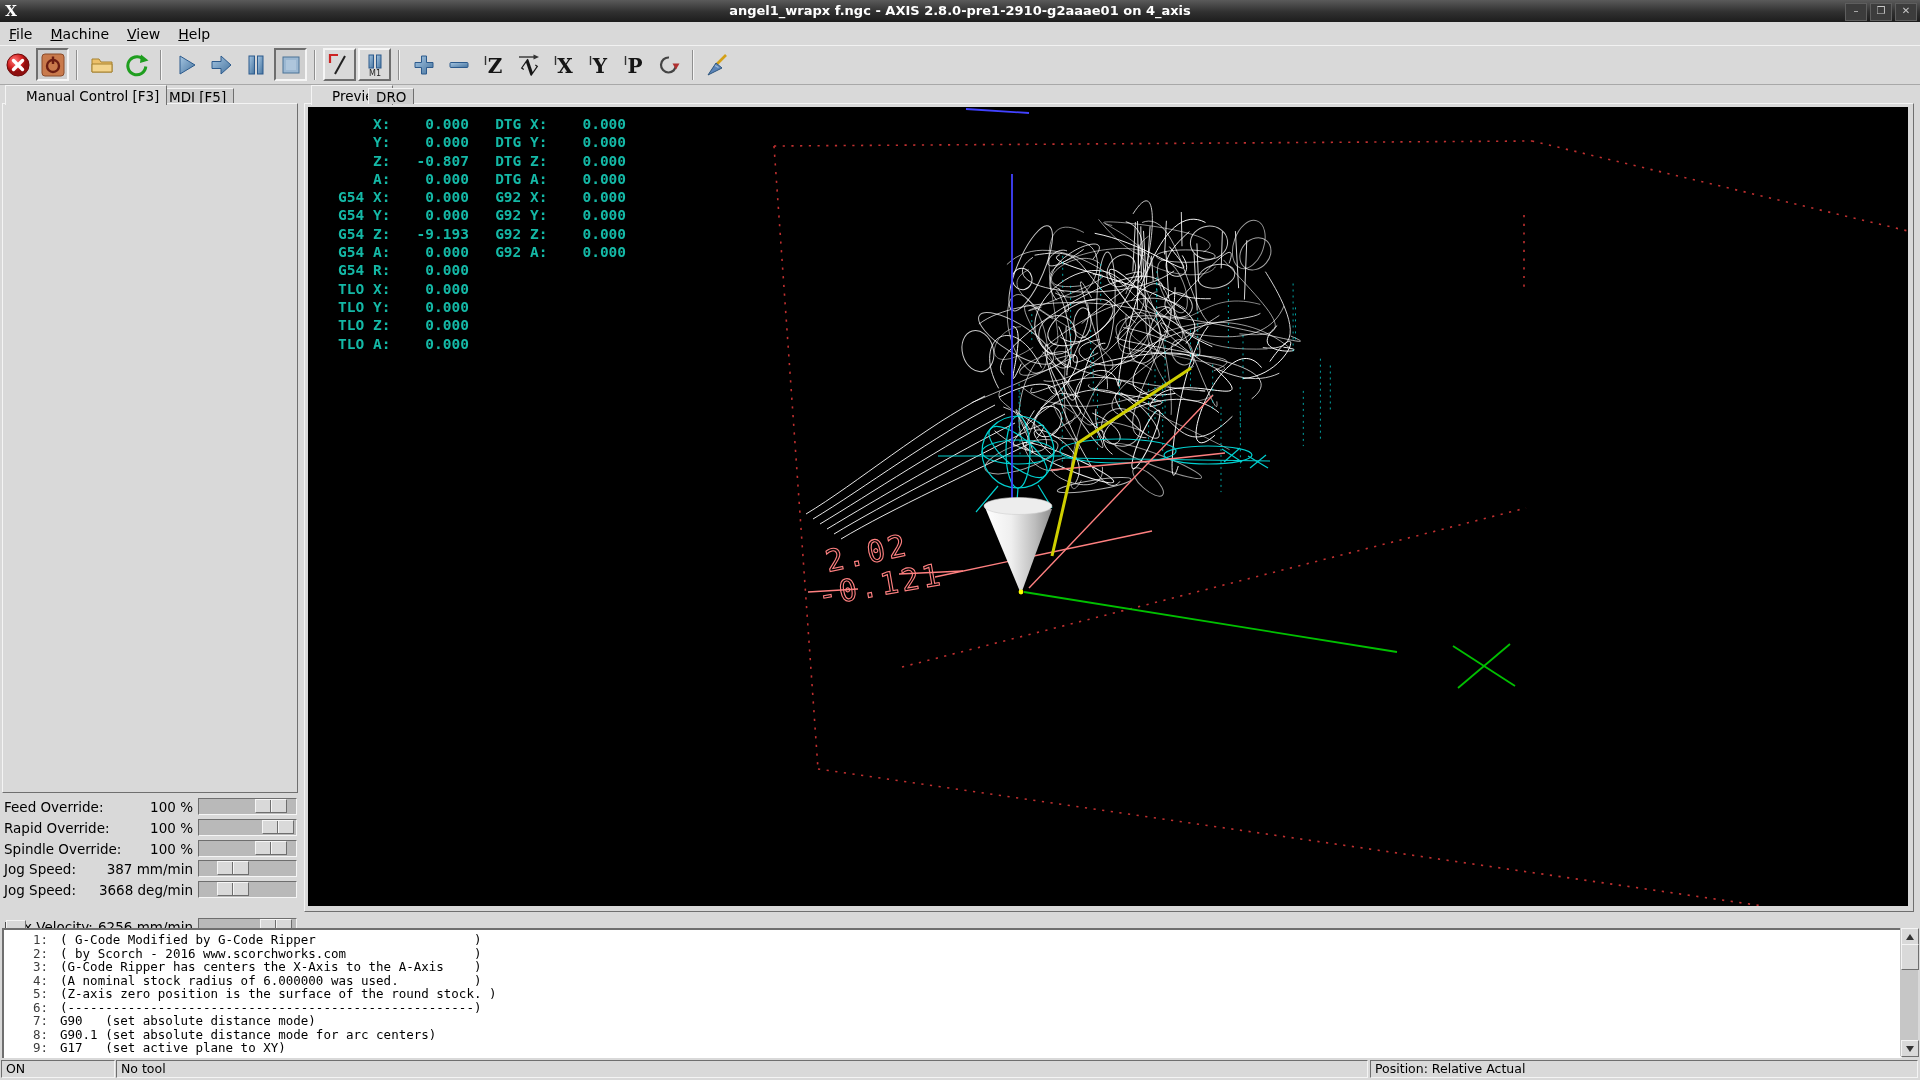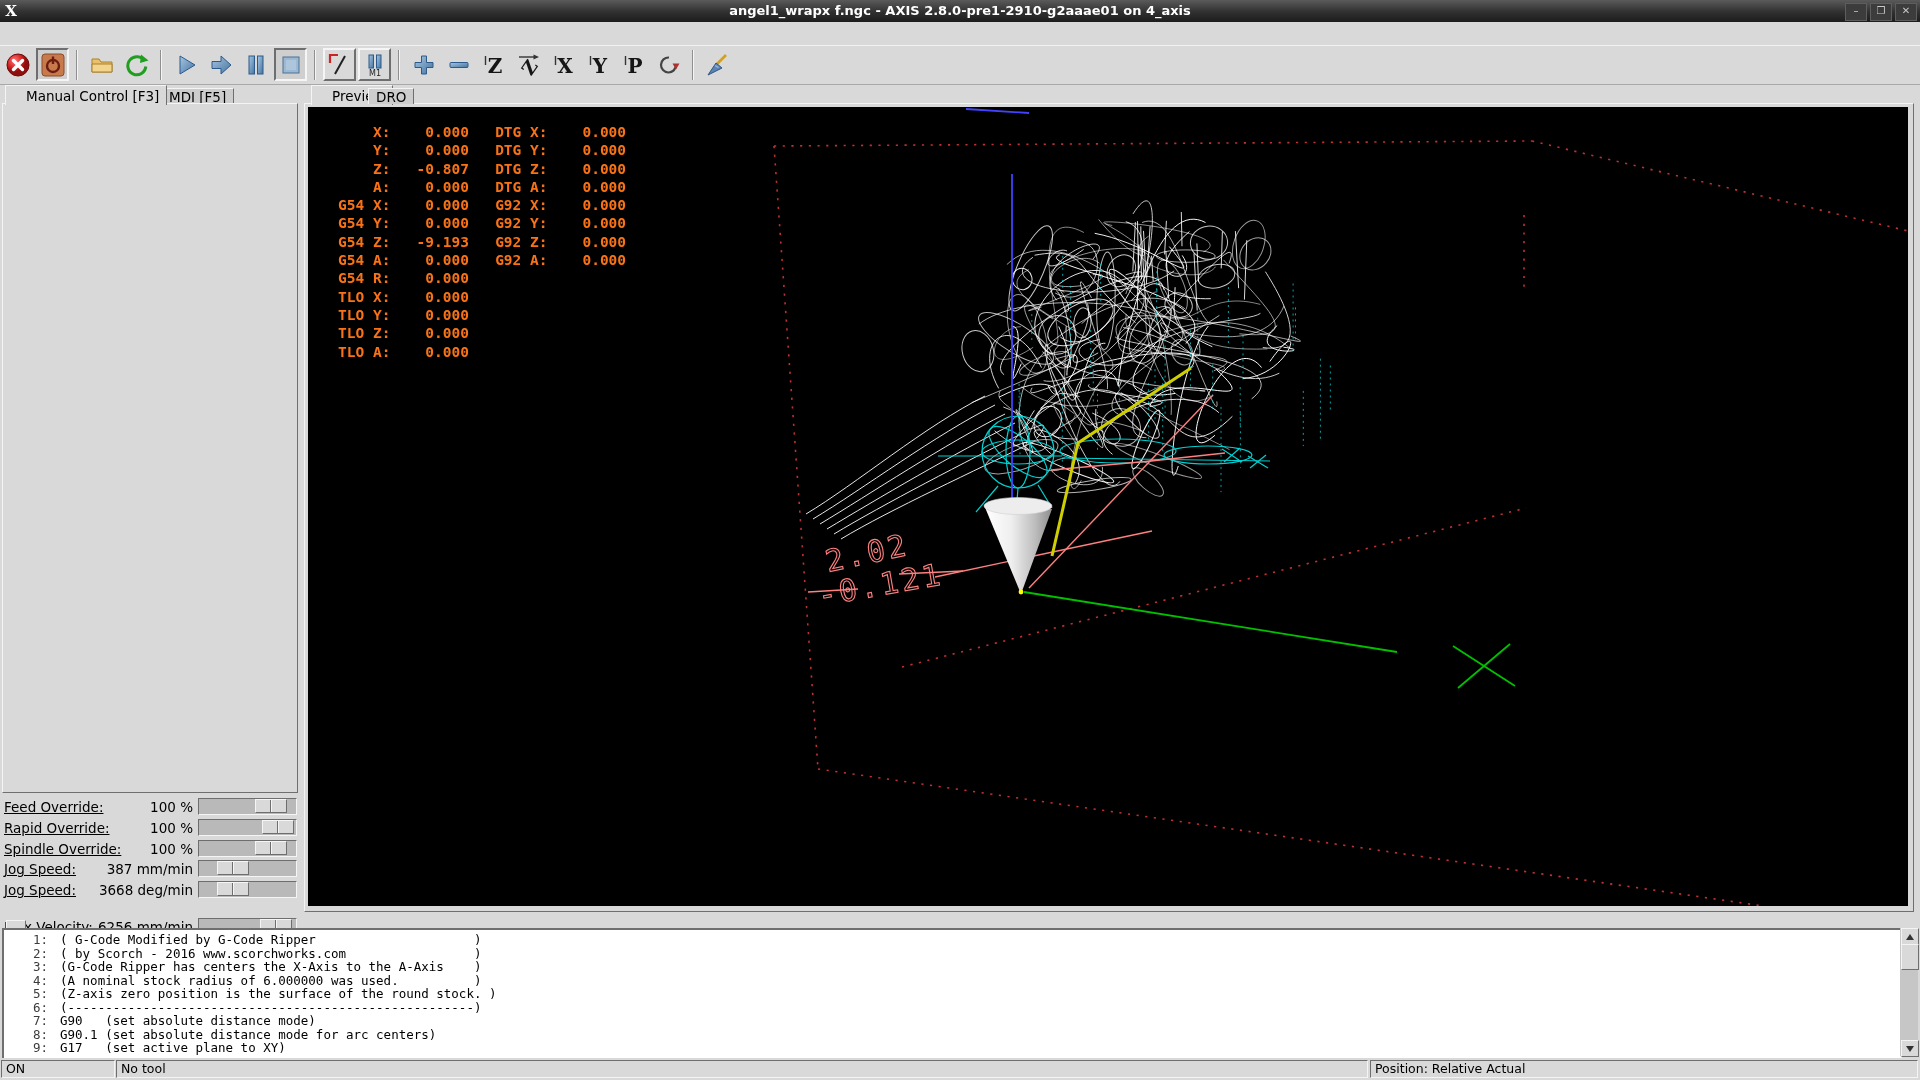--- a/index.html
+++ b/index.html
@@ -55,33 +55,33 @@
     border-radius:50%;background:#2b2b2b;}
   .dropdown{position:absolute;background:#d9d9d9;border-top:2px solid #f2f2f2;border-left:2px solid #f2f2f2;
     border-right:2px solid #707070;border-bottom:2px solid #707070;display:flex;align-items:center;
     font-size:13.5px;padding-left:6px;}
   .ddarrow{position:absolute;right:6px;top:7px;width:0;height:0;
     border-left:5px solid transparent;border-right:5px solid transparent;border-top:6px solid #2b2b2b;}
   .spinicon{font-size:16px;font-weight:bold;color:#7a2e8e;line-height:1;}
   
   .sliders{position:absolute;left:0;top:796px;width:300px;height:126px;}
   .srow{position:absolute;left:0;width:300px;height:20px;}
-  .slabel{position:absolute;left:4px;top:3px;font-size:13.5px;text-decoration:underline;}
+  .slabel{position:absolute;left:4px;top:3px;font-size:13.5px;}
   .svalue{position:absolute;right:107px;top:3px;font-size:13.5px;}
   .strough{position:absolute;left:198px;top:2px;width:97px;height:15px;background:#b9b9b9;
     border-top:1px solid #6e6e6e;border-left:1px solid #6e6e6e;
     border-bottom:1px solid #f5f5f5;border-right:1px solid #f5f5f5;}
   .shandle{position:absolute;top:0;width:30px;height:12px;background:#d9d9d9;
     border-top:1px solid #f5f5f5;border-left:1px solid #f5f5f5;
     border-bottom:1px solid #6e6e6e;border-right:1px solid #6e6e6e;}
   .shandle::after{content:"";position:absolute;left:14px;top:0;height:100%;
     border-left:1px solid #6e6e6e;border-right:1px solid #f5f5f5;}
   
   .canvas{position:absolute;left:308px;top:107px;width:1600px;height:799px;background:#000;overflow:hidden;}
-  .dro{position:absolute;left:30px;top:16px;margin:0;color:#f97316;
+  .dro{position:absolute;left:30px;top:8px;margin:0;color:#14b8a6;
     font-family:"DejaVu Sans Mono","Liberation Mono",monospace;font-weight:bold;
     font-size:14.5px;line-height:18.3px;white-space:pre;}
   
   .gcode{position:absolute;left:2px;top:928px;width:1896px;height:128px;background:#fff;
     border-top:2px solid #6f6f6f;border-left:2px solid #6f6f6f;
     border-bottom:2px solid #f4f4f4;border-right:2px solid #f4f4f4;overflow:hidden;
     font-family:"DejaVu Sans Mono","Liberation Mono",monospace;font-size:12.5px;line-height:13.5px;
     padding-top:3px;}
   .gc-row{white-space:pre;display:flex;}
   .gc-num{display:inline-block;width:44px;text-align:right;color:#3c3c3c;flex:none;}
@@ -115,20 +115,26 @@
   <div class="titlebar">
     <span class="xlogo">X</span>
     <span class="wtitle">angel1_wrapx f.ngc - AXIS 2.8.0-pre1-2910-g2aaae01 on 4_axis</span>
     <span class="winbtns">
       <span class="winbtn">–</span>
       <span class="winbtn">❐</span>
       <span class="winbtn">✕</span>
     </span>
   </div>
 
+  <div class="menubar" id="menubar">
+      <span class="menuitem"><u>F</u>ile</span>
+      <span class="menuitem"><u>M</u>achine</span>
+      <span class="menuitem"><u>V</u>iew</span>
+      <span class="menuitem"><u>H</u>elp</span>
+    </div>
 
   <div class="toolbar">
     <button class="tb">
       <svg width="26" height="26" viewBox="0 0 26 26">
         <defs>
             <radialGradient id="gre" cx="35%" cy="30%">
               <stop offset="0%" stop-color="#ff7a7a"></stop>
               <stop offset="70%" stop-color="#d42020"></stop>
               <stop offset="100%" stop-color="#8f0f0f"></stop>
             </radialGradient>

